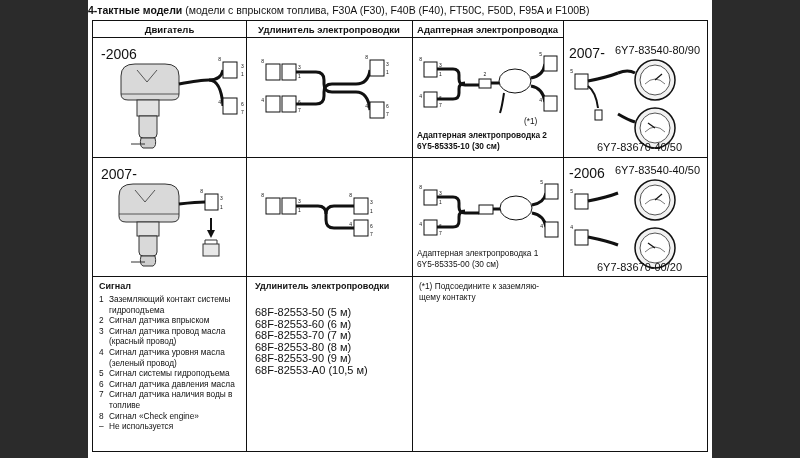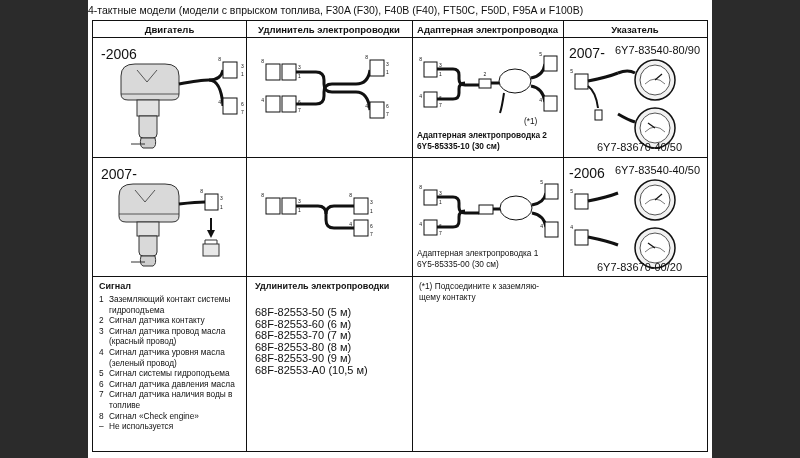--- a/index.html
+++ b/index.html
@@ -13,21 +13,21 @@
     position:absolute;
     left:88px;top:0;
     width:624px;height:458px;
     background:#ffffff;
   }
   .title{
     position:absolute;left:0;top:4px;width:624px;
     font-size:10.5px;color:#111;line-height:13px;
     white-space:nowrap;
   }
-  .title b{font-weight:normal;}
+  .title b{font-weight:bold;}
   .table{
     position:absolute;left:4px;top:20px;
     width:616px;height:432px;
     border:1px solid #111;
     box-sizing:border-box;
   }
   .hdr{
     position:absolute;top:0;height:17px;
     border-bottom:1px solid #111;
     font-size:9.5px;font-weight:bold;color:#111;
@@ -69,21 +69,20 @@
 
   <div class="title">
     <b>4-тактные модели</b><span> (модели с впрыском топлива, F30A (F30), F40B (F40), FT50C, F50D, F95A и F100B)</span>
   </div>
 
   <div class="table">
 
     <div class="hdr" style="left:0;width:153px;">Двигатель</div>
     <div class="hdr" style="left:153px;width:166px;">Удлинитель электропроводки</div>
     <div class="hdr" style="left:319px;width:151px;">Адаптерная электропроводка</div>
-    <div class="hdr" style="left:470px;width:144px;">Указатель</div>
 
     <div class="vline" style="left:153px;height:255px;"></div>
     <div class="vline" style="left:319px;height:255px;"></div>
     <div class="vline" style="left:470px;height:255px;"></div>
 
     <div class="vline" style="left:153px;top:255px;height:175px;"></div>
     <div class="vline" style="left:319px;top:255px;height:175px;"></div>
 
     <div class="hline" style="top:136px;"></div>
     <div class="hline" style="top:255px;"></div>
@@ -304,21 +303,21 @@
 
     <div class="cell" style="left:0;top:256px;width:153px;height:174px;">
       <div class="sig-title" style="left:6px;top:4px;">Сигнал</div>
       <div class="sig-list" style="left:6px;top:17px;width:143px;">
           <div class="row">
             <span class="n">1</span>
             <span>Заземляющий контакт системы гидроподъема</span>
           </div>
           <div class="row">
             <span class="n">2</span>
-            <span>Сигнал датчика контакту</span>
+            <span>Сигнал датчика впрыском</span>
           </div>
           <div class="row">
             <span class="n">3</span>
             <span>Сигнал датчика провод масла (красный провод)</span>
           </div>
           <div class="row">
             <span class="n">4</span>
             <span>Сигнал датчика уровня масла (зеленый провод)</span>
           </div>
           <div class="row">

